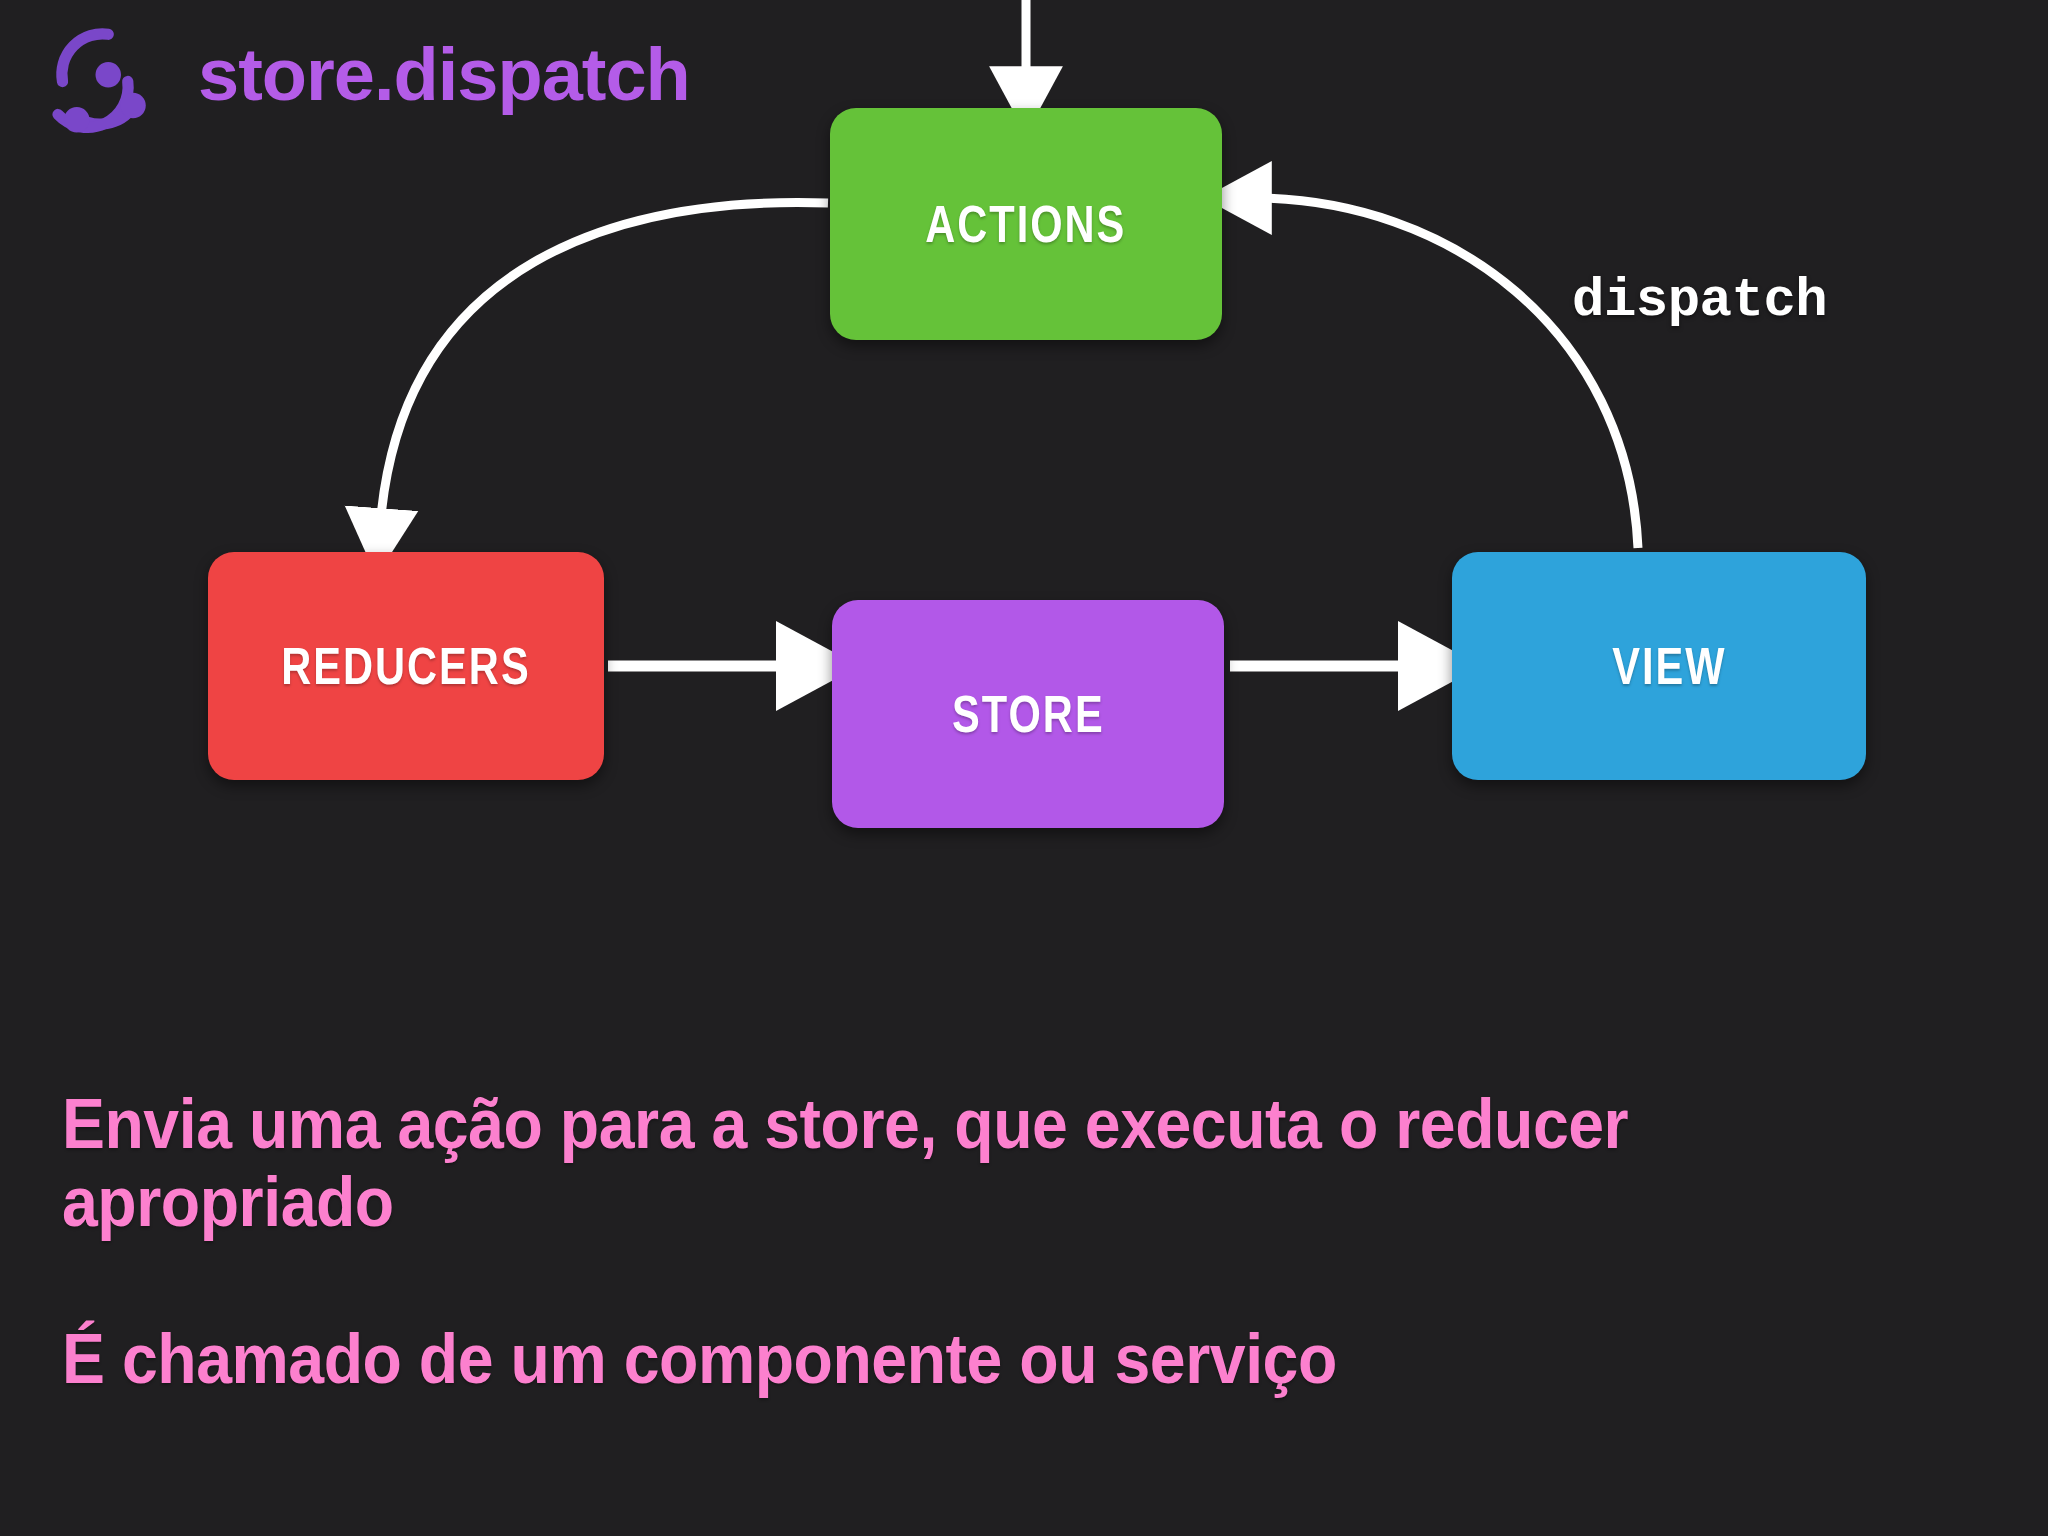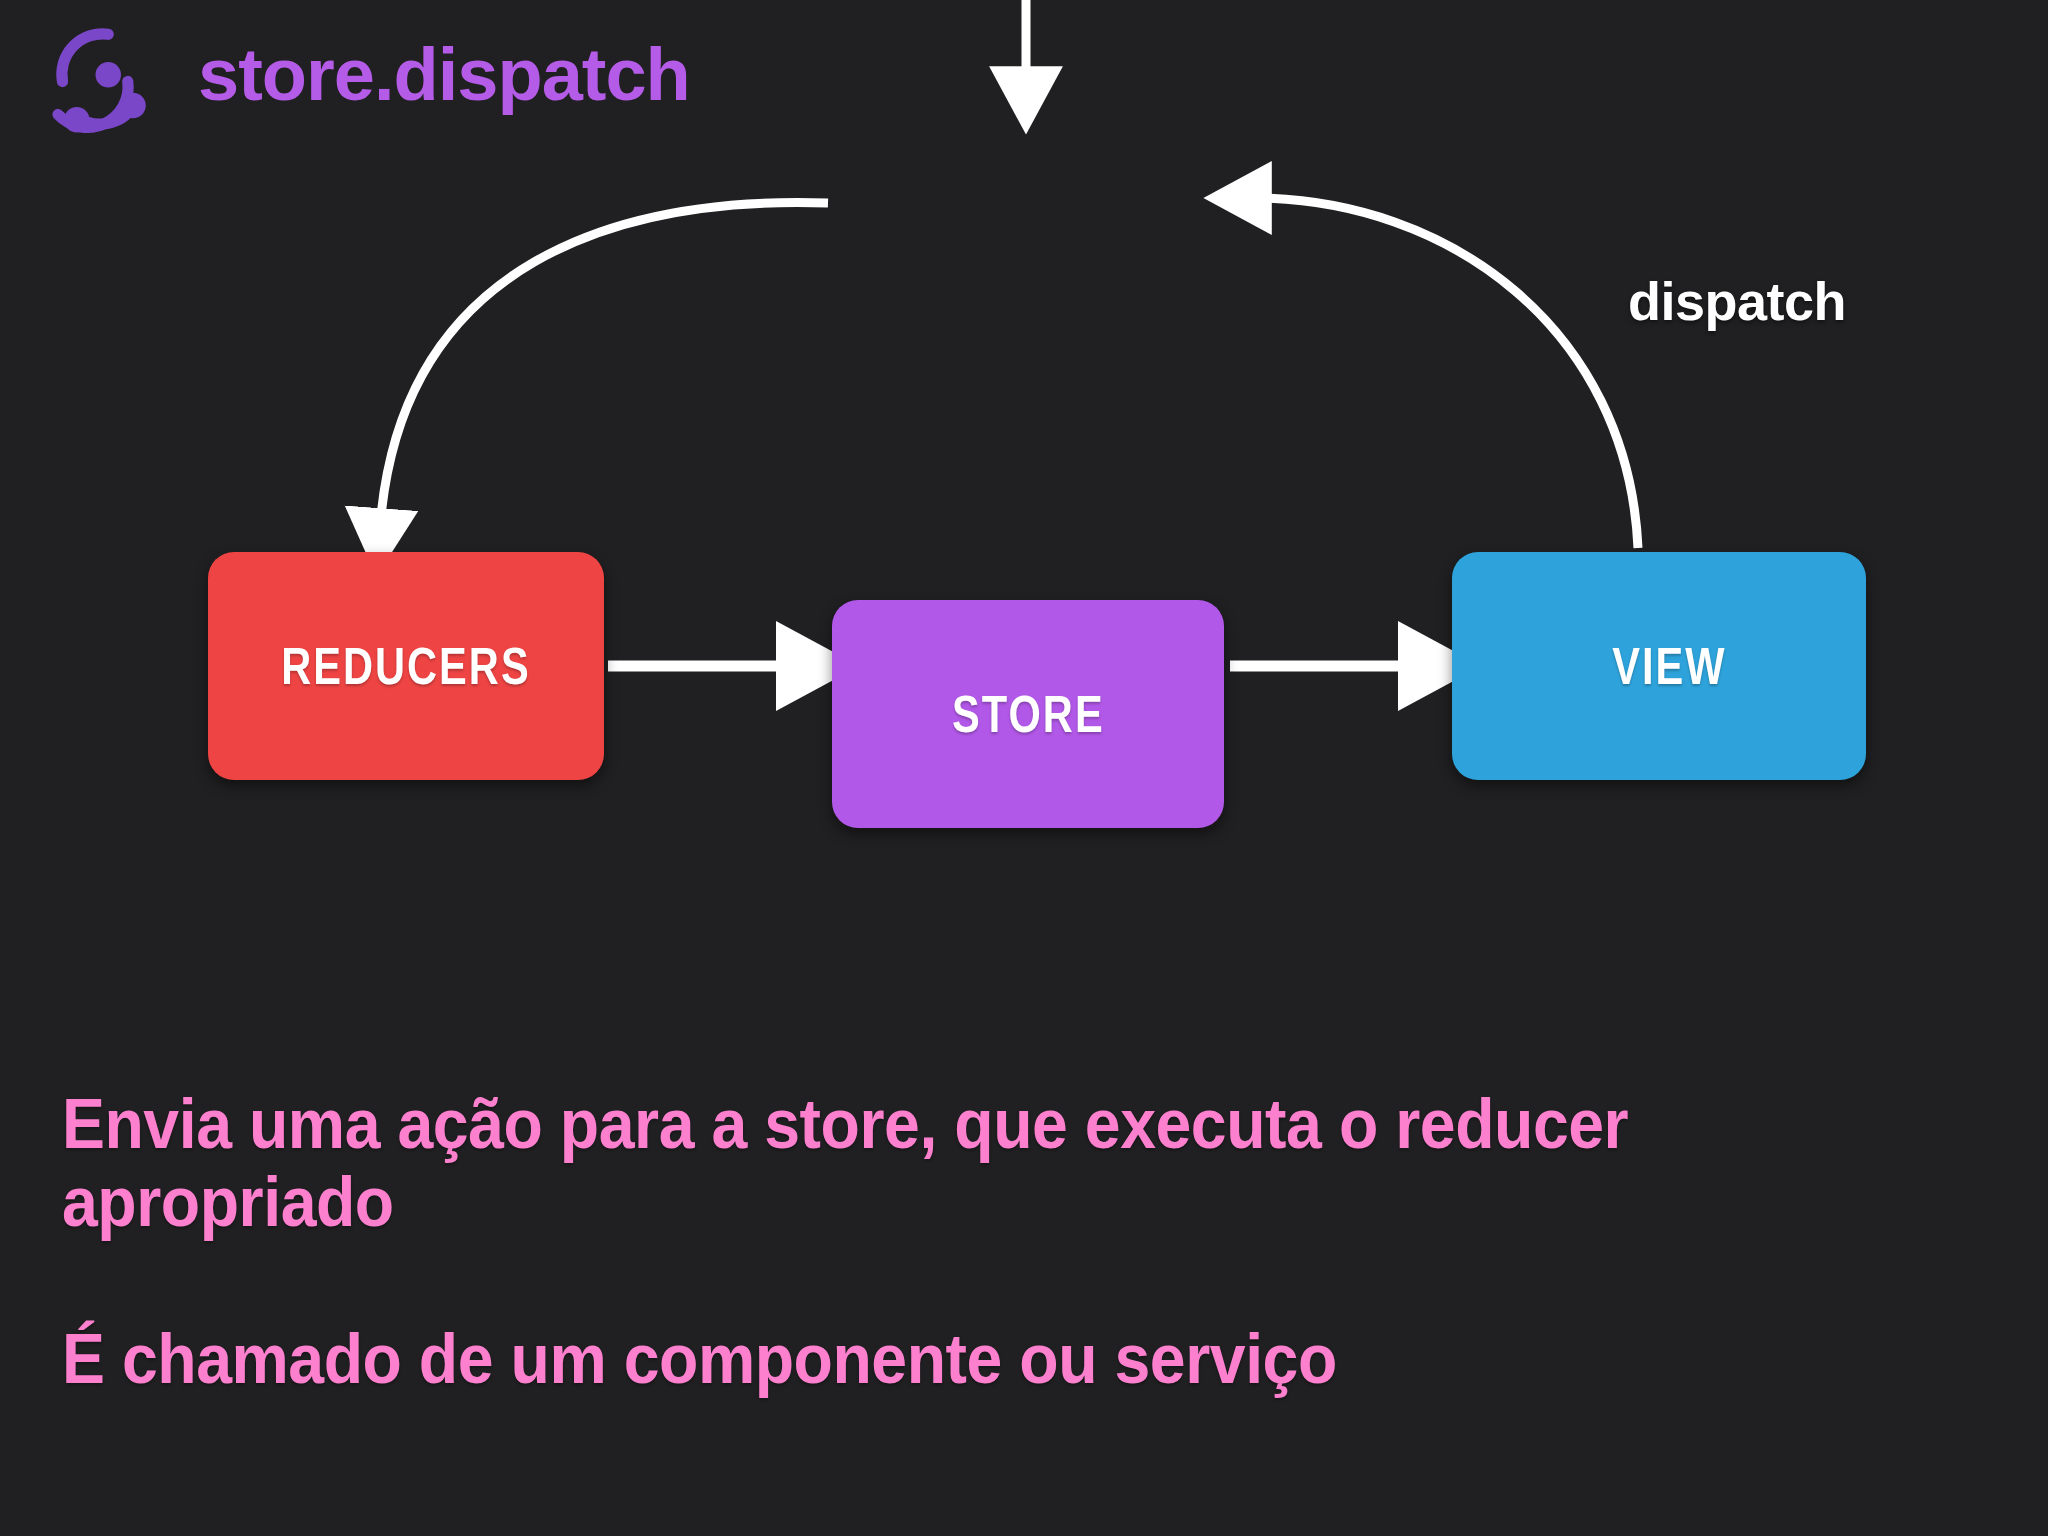--- a/index.html
+++ b/index.html
@@ -104,24 +104,24 @@
     top: 552px;
     width: 394px;
     height: 228px;
     background: #2EA3DB;
     padding-left: 20px;
   }
 
   
   #dispatch-label {
     position: absolute;
-    left: 1628px;
+    left: 1572px;
     top: 270px;
     color: #FFFFFF;
-    font-family: Liberation Sans, sans-serif;
+    font-family: Liberation Mono, monospace;
     font-weight: bold;
     font-size: 54px;
     letter-spacing: -0.5px;
     white-space: nowrap;
     text-shadow: 0 2px 4px rgba(0,0,0,0.5);
   }
 
   
   #captions {
     position: absolute;
@@ -174,20 +174,23 @@
 
     <path d="M 828 203 C 620 196, 400 260, 380 528" stroke="#FFFFFF" stroke-width="9" fill="none" marker-end="url(#ah)"></path>
 
     <path d="M 608 666 L 800 666" stroke="#FFFFFF" stroke-width="11" fill="none" marker-end="url(#ah)"></path>
 
     <path d="M 1230 666 L 1422 666" stroke="#FFFFFF" stroke-width="11" fill="none" marker-end="url(#ah)"></path>
 
     <path d="M 1638 548 C 1628 330, 1450 198, 1252 198" stroke="#FFFFFF" stroke-width="9" fill="none" marker-end="url(#ah)"></path>
   </svg>
 
+  <div class="node" id="node-actions">
+    <span class="node-label">ACTIONS</span>
+  </div>
 
   <div class="node" id="node-reducers">
     <span class="node-label">REDUCERS</span>
   </div>
 
   <div class="node" id="node-store">
     <span class="node-label">STORE</span>
   </div>
 
   <div class="node" id="node-view">

